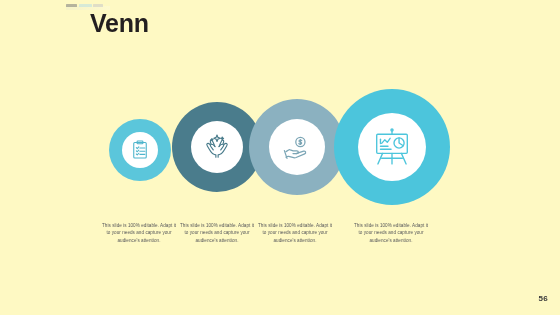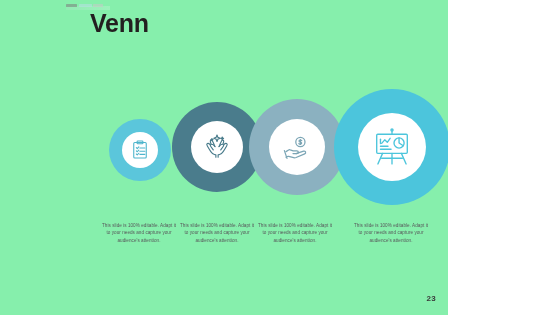--- a/index.html
+++ b/index.html
@@ -6,23 +6,23 @@
   html, body {
     margin: 0;
     padding: 0;
     background: #ffffff;
   }
   body {
     font-family: "Liberation Sans", sans-serif;
   }
   #slide {
     position: relative;
-    width: 448px;
+    width: 560px;
     height: 315px;
-    background: #86efac;
+    background: #fef9c3;
     overflow: hidden;
   }
 
   
   #brandbar {
     position: absolute;
     left: 66px;
     top: 1px;
     width: 44px;
     height: 9px;
@@ -186,15 +186,15 @@
         </svg>
       </span>
     </div>
   </div>
 
   <div class="caption" style="left:100px; top:222px; width:78px;">This slide is 100% editable. Adapt it to your needs and capture your audience's attention.</div>
   <div class="caption" style="left:178px; top:222px; width:78px;">This slide is 100% editable. Adapt it to your needs and capture your audience's attention.</div>
   <div class="caption" style="left:256px; top:222px; width:78px;">This slide is 100% editable. Adapt it to your needs and capture your audience's attention.</div>
   <div class="caption" style="left:352px; top:222px; width:78px;">This slide is 100% editable. Adapt it to your needs and capture your audience's attention.</div>
 
-  <div id="pagenum">23</div>
+  <div id="pagenum">56</div>
 
 </div>
 
 </body></html>

